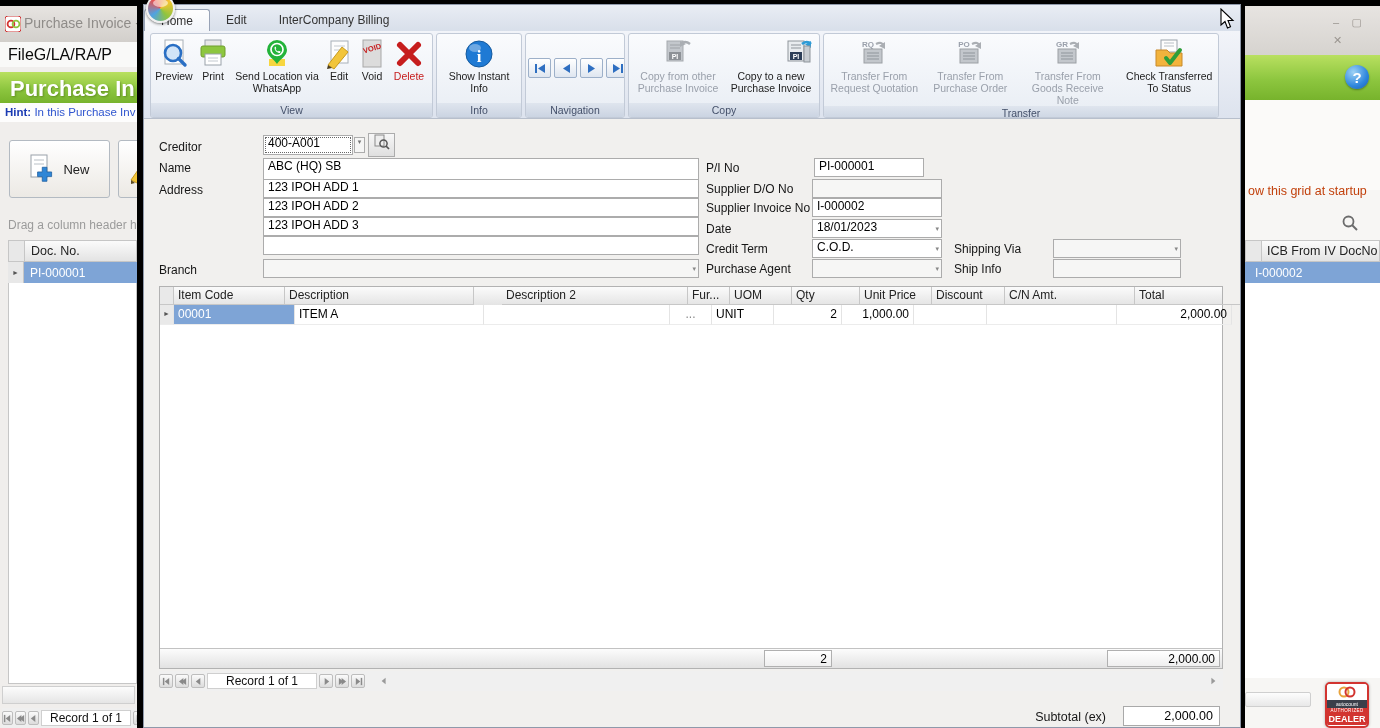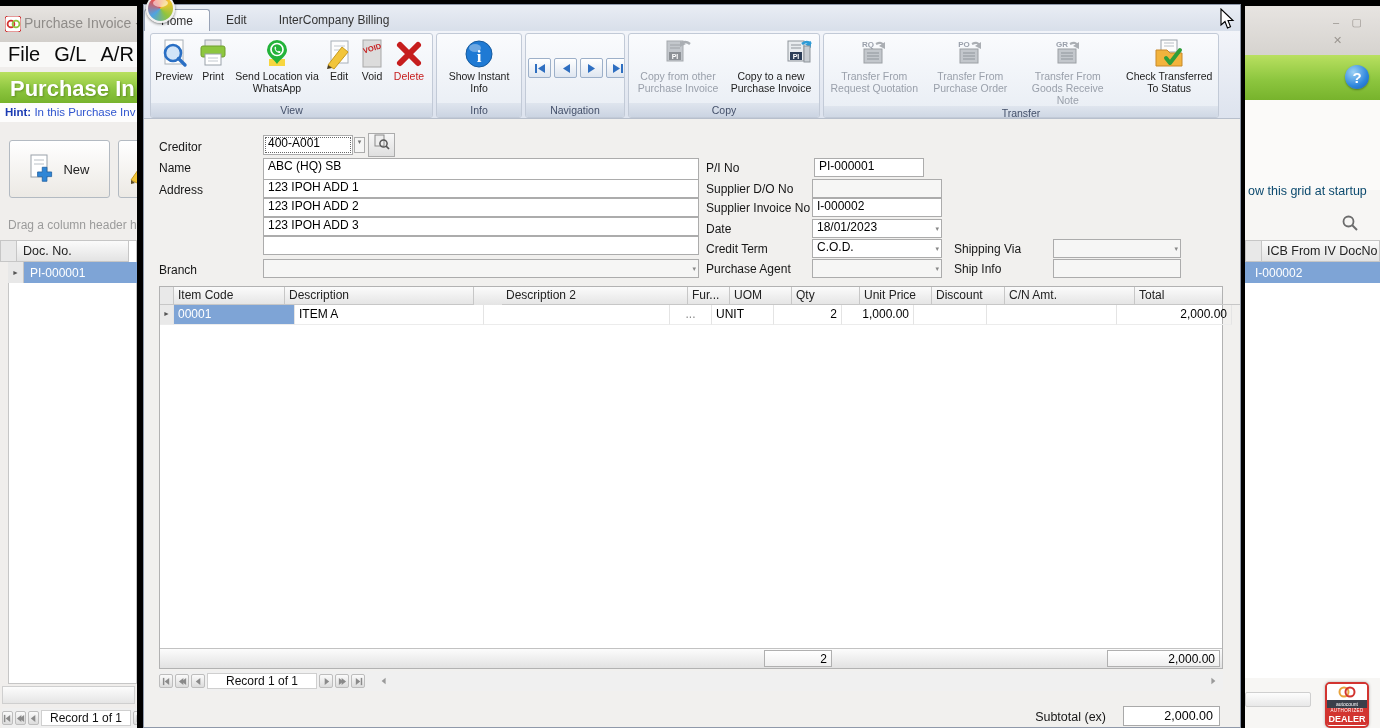--- a/index.html
+++ b/index.html
@@ -9,21 +9,21 @@
   .abs{position:absolute;}
 
   
   .bgwin{position:absolute;top:6px;height:722px;background:#f0eeec;overflow:hidden;}
   .bgwin-left{left:0;width:137px;}
   .bgwin-right{left:1245px;width:135px;background:#f7f6f4;}
   .titlebar{position:absolute;left:0;right:0;top:0;height:36px;
             background:linear-gradient(#e7e4e1,#d2cfcb);}
   .titlebar .ttext{position:absolute;left:24px;top:9px;font-size:14px;color:#8f8c89;white-space:nowrap;}
   .menubar{position:absolute;left:0;right:0;top:36px;height:25px;background:#f9f9f8;
-           display:flex;align-items:center;gap:14px;padding-left:8px;font-size:20px;color:#0a0a0a;}
+           display:flex;align-items:center;padding-left:8px;font-size:16px;color:#0a0a0a;}
   .greenband{position:absolute;left:0;right:0;background:linear-gradient(#b9e060,#8dc63f 55%,#77b32c);}
   .greenband .gtitle{position:absolute;left:10px;top:4px;font-size:22px;font-weight:bold;color:#fff;
                      text-shadow:1px 1px 2px rgba(60,90,10,.45);white-space:nowrap;}
   .hintrow{position:absolute;left:0;right:0;top:97px;height:19px;background:#fdfdfd;
            font-size:11.5px;padding:3px 0 0 5px;color:#2f55cf;white-space:nowrap;}
   .hintrow b{color:#1b3bb3;}
   .toolbtn{position:absolute;background:linear-gradient(#ffffff,#ece9e4);border:1px solid #b3bac2;
            border-radius:3px;display:flex;align-items:center;justify-content:center;gap:8px;
            font-size:13px;color:#222;}
   .panelhint{position:absolute;font-size:12px;color:#9b9b9b;white-space:nowrap;}
@@ -146,21 +146,21 @@
       <span>New</span>
     </div>
     <div class="toolbtn" style="left:118px;top:134px;width:50px;height:58px;">
       <svg width="28" height="30" viewBox="0 0 28 30">
         <path d="M2 26 L16 6 L24 12 L10 30 Z" fill="#f2c53a" stroke="#c79a1e"></path>
         <path d="M2 26 L6 29 L2 30 Z" fill="#5a4a22"></path>
       </svg>
     </div>
     <div class="panelhint" style="left:8px;top:212px;">Drag a column header h</div>
     <div style="position:absolute;left:8px;top:234px;right:0;bottom:44px;background:#fff;border:1px solid #c6c6c6;"></div>
-    <div class="lgrid-head" style="left:0;top:234px;width:129px;">
+    <div class="lgrid-head" style="left:8px;top:234px;width:129px;">
       <div class="indcell"></div>
       <span style="padding-left:6px;">Doc. No.</span>
     </div>
     <div class="lgrid-row" style="left:8px;top:256px;width:129px;">
       <div class="indcell">►</div>
       <span style="padding-left:6px;">PI-000001</span>
     </div>
     <div style="position:absolute;left:2px;top:680px;width:133px;height:18px;background:linear-gradient(#fcfcfc,#e5e5e5);border:1px solid #cfcfcf;"></div>
     <div class="navbar" style="left:2px;top:702px;width:135px;">
       <span class="vcrbtn">
@@ -194,21 +194,21 @@
       <span class="abs" style="left:80px;top:6px;">
         <span class="wctrl">–</span>
         <span class="wctrl">▢</span>
         <span class="wctrl">✕</span>
       </span>
     </div>
     <div class="greenband" style="top:49px;height:45px;">
       <div class="helpball" style="left:100px;top:10px;">?</div>
     </div>
     <div style="position:absolute;left:0;top:94px;right:0;height:90px;background:#fbfaf9;"></div>
-    <div class="abs" style="left:3px;top:178px;font-size:12.5px;color:#0c4a6e;white-space:nowrap;">ow this grid at startup</div>
+    <div class="abs" style="left:3px;top:178px;font-size:12.5px;color:#c2410c;white-space:nowrap;">ow this grid at startup</div>
     <svg class="abs" style="left:96px;top:208px;" width="18" height="18" viewBox="0 0 18 18">
       <circle cx="7.5" cy="7.5" r="5" fill="none" stroke="#6c6c6c" stroke-width="1.8"></circle>
       <line x1="11" y1="11" x2="16" y2="16" stroke="#6c6c6c" stroke-width="2"></line>
     </svg>
     <div style="position:absolute;left:0;top:234px;right:0;bottom:50px;background:#fff;border-top:1px solid #c6c6c6;"></div>
     <div class="lgrid-head" style="left:0;top:234px;width:135px;">
       <div class="indcell"></div>
       <span style="padding-left:5px;">ICB From IV DocNo</span>
     </div>
     <div class="lgrid-row" style="left:0;top:256px;width:135px;">

